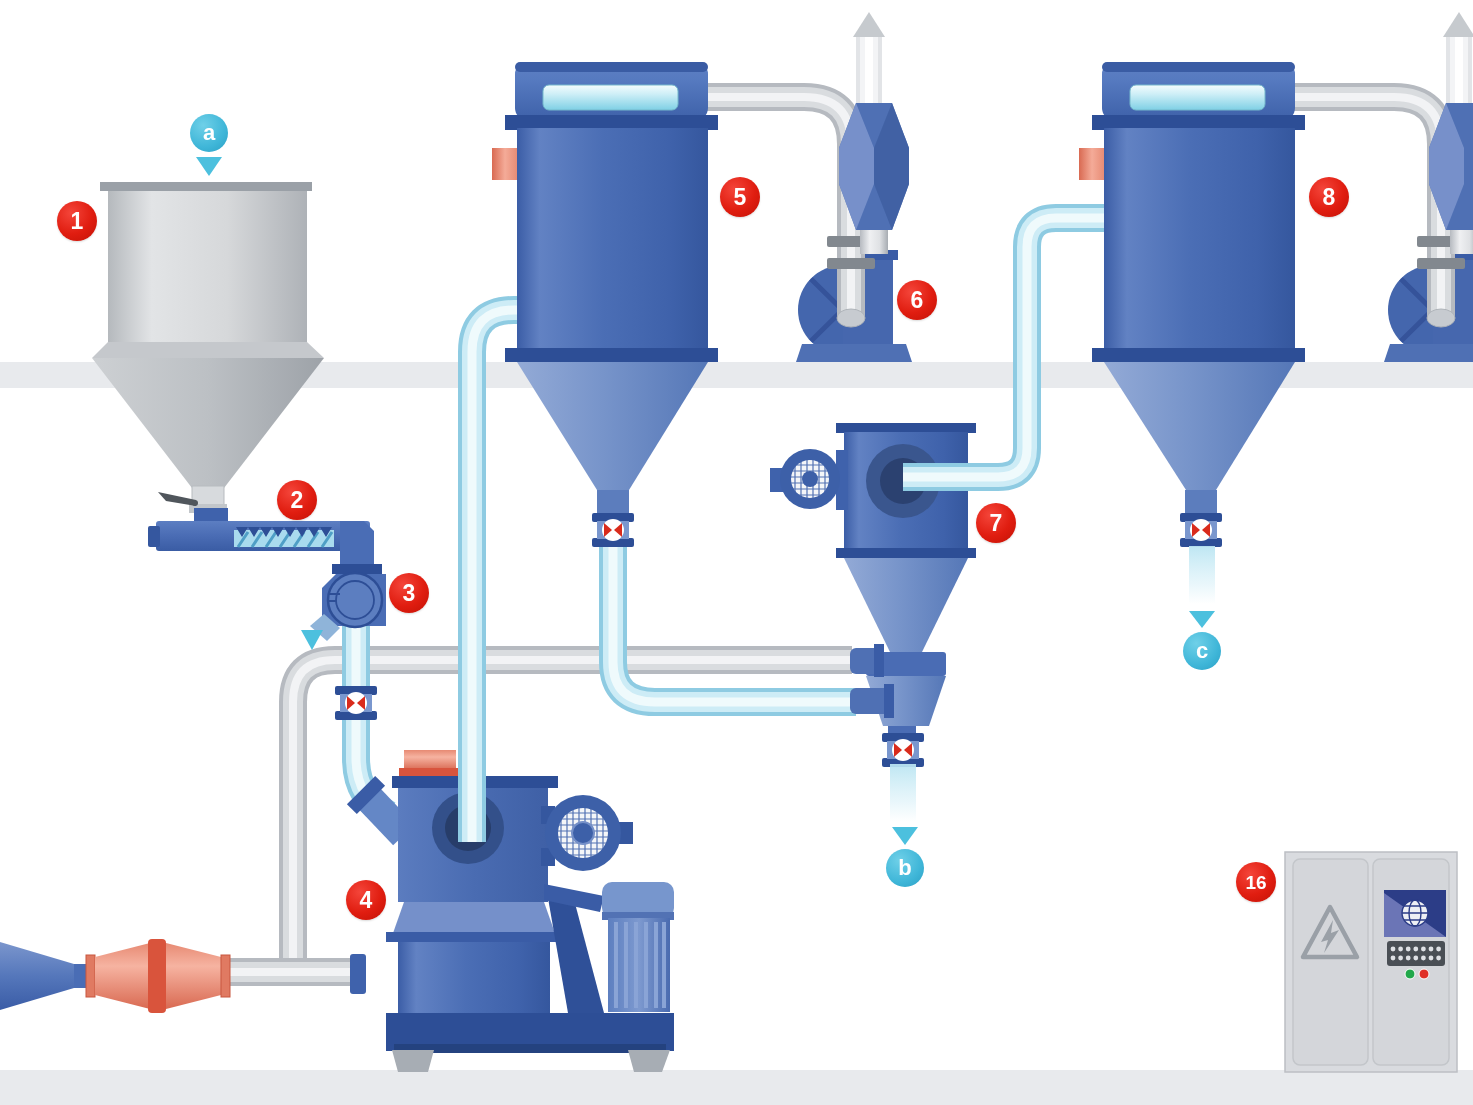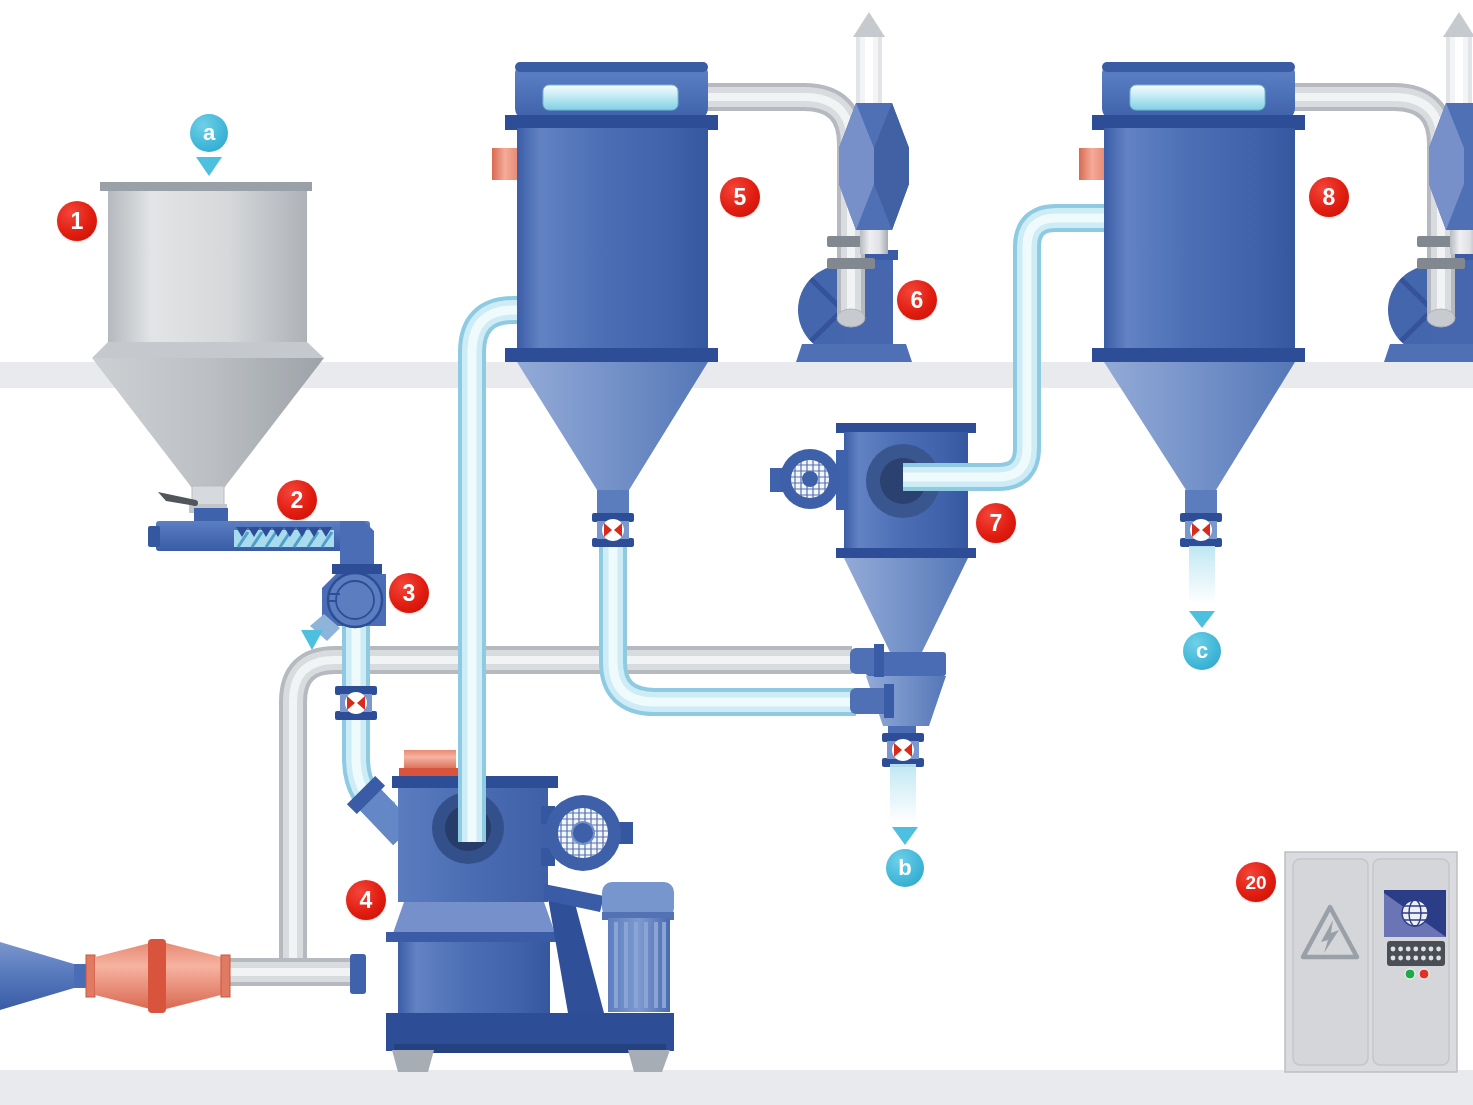--- a/index.html
+++ b/index.html
@@ -382,17 +382,17 @@
 </svg>
 
 <div class="badge red" style="left:57px;top:201px">1</div>
 <div class="badge red" style="left:277px;top:480px">2</div>
 <div class="badge red" style="left:389px;top:573px">3</div>
 <div class="badge red" style="left:346px;top:880px">4</div>
 <div class="badge red" style="left:720px;top:177px">5</div>
 <div class="badge red" style="left:897px;top:280px">6</div>
 <div class="badge red" style="left:976px;top:503px">7</div>
 <div class="badge red" style="left:1309px;top:177px">8</div>
-<div class="badge red small" style="left:1236px;top:862px">20</div>
+<div class="badge red small" style="left:1236px;top:862px">16</div>
 <div class="badge cyan" style="left:190px;top:114px">a</div>
 <div class="badge cyan" style="left:886px;top:849px">b</div>
 <div class="badge cyan" style="left:1183px;top:632px">c</div>
 </div>
 
 </body></html>

